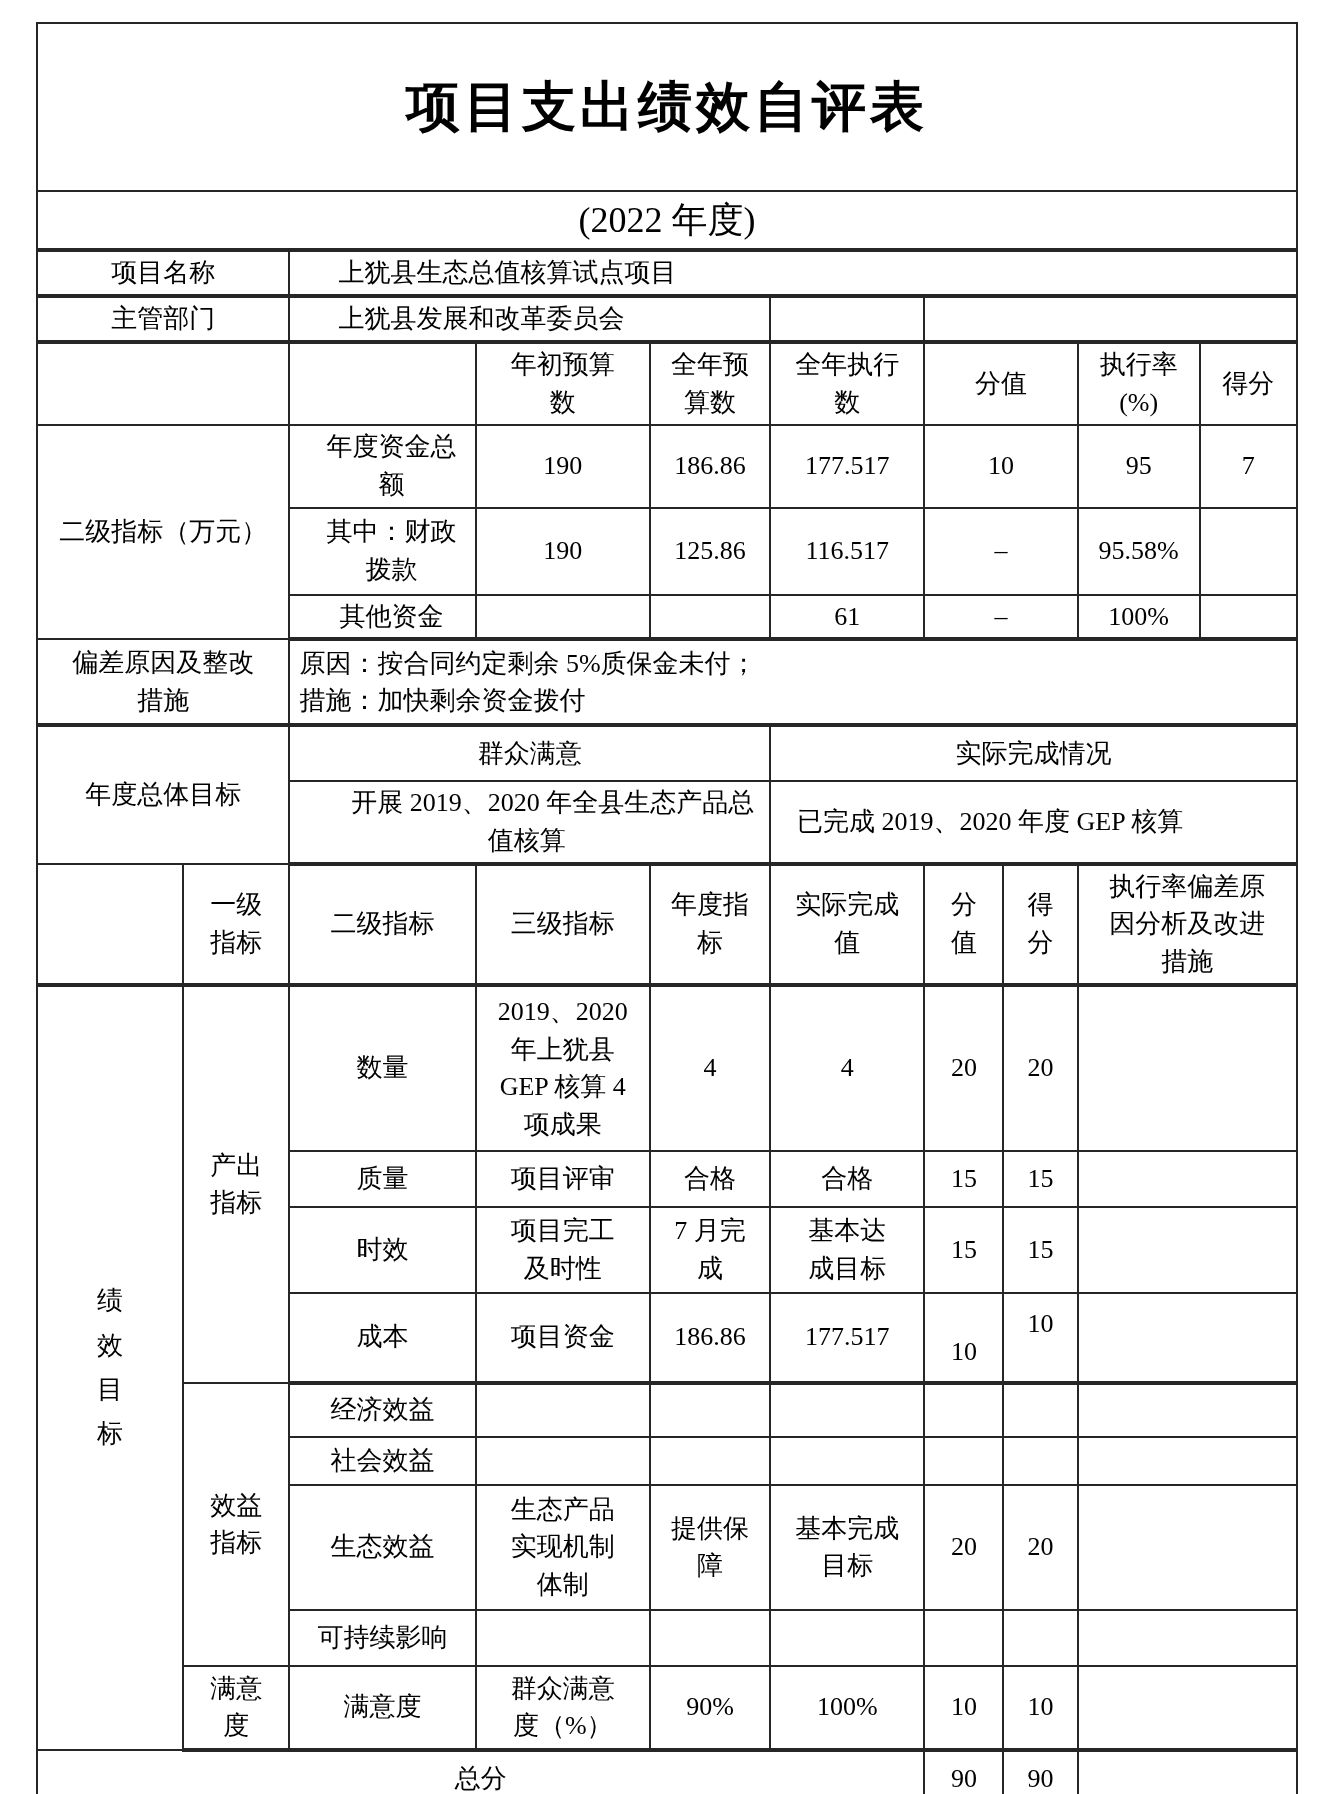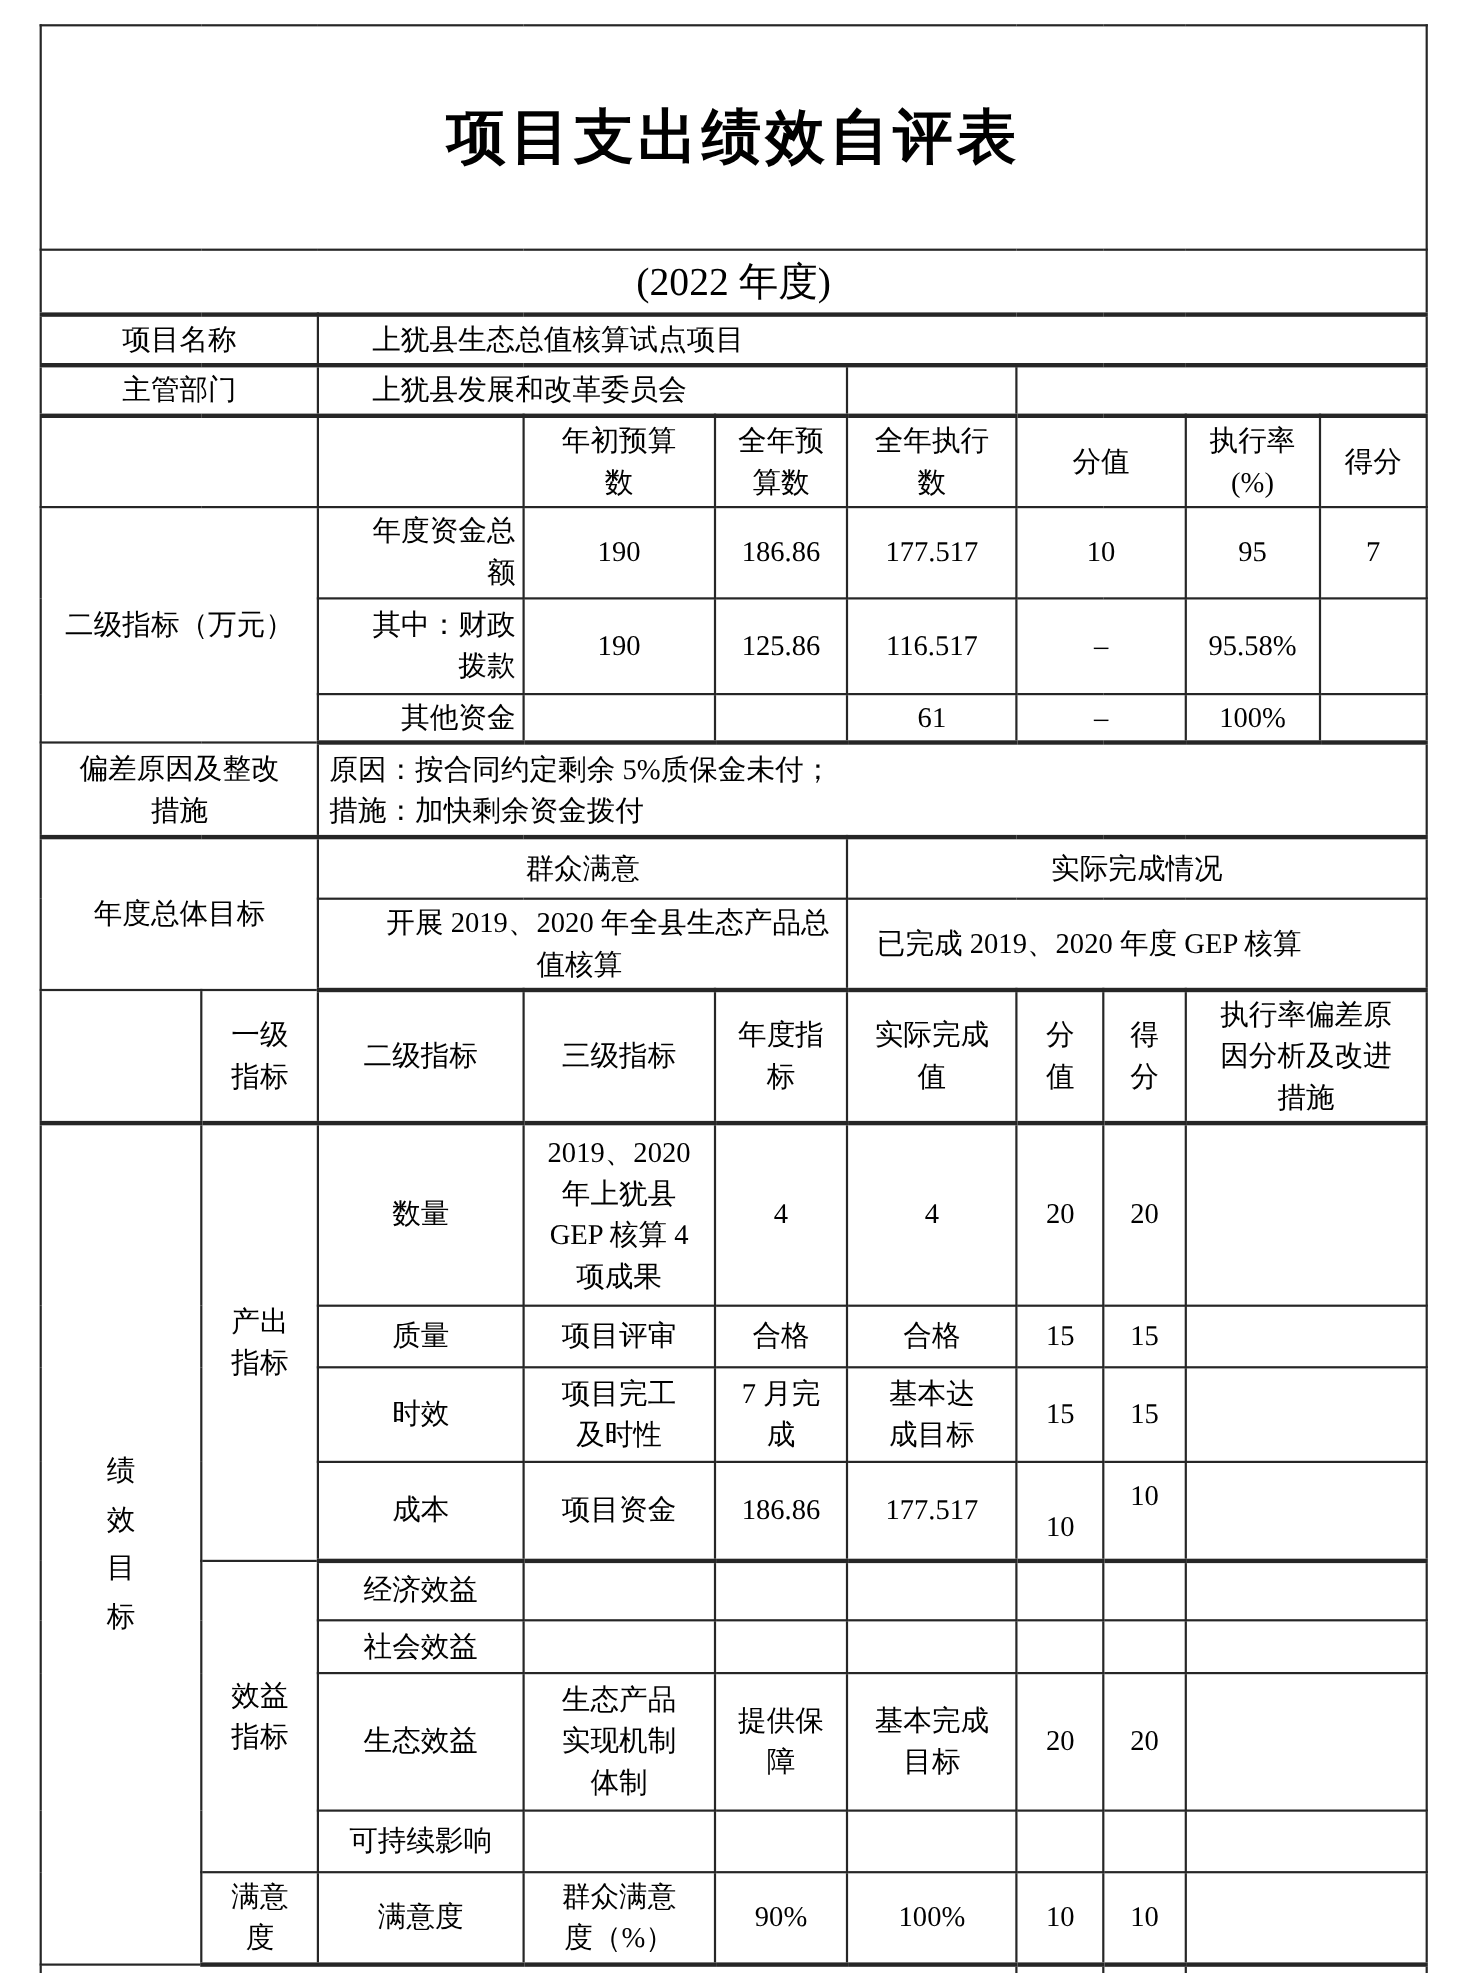--- a/index.html
+++ b/index.html
@@ -19,21 +19,21 @@
     padding:2px 6px;overflow:hidden;
     white-space:pre-line;
     word-break:break-word;
   }
   tr.thick td{border-bottom-width:4px;}
   td.title-cell{font-size:54px;font-weight:bold;letter-spacing:4px;border-bottom-width:2px;}
   td.subtitle-cell{font-size:36px;}
   td.left{text-align:left;margin-left:10px;}
   td.pad-big{padding-left:48px;}
   td.pad-sm{padding-left:9px;}
-  td.fund-name{text-align:right;padding-left:24px;}
+  td.fund-name{text-align:center;padding-left:24px;}
   td.goal-expected{text-align:center;padding-left:0;text-indent:2em;}
   td.goal-actual{text-align:left;padding-left:26px;}
   .vert{width:32px;margin:0 auto;word-break:break-all;line-height:1.7;text-align:center;}
   td.cost-sv{vertical-align:bottom;padding-bottom:10px;}
   td.cost-s{padding-bottom:28px;}
 </style>
 </head>
 <body>
 
 <div class="page">
@@ -45,21 +45,21 @@
     <col style="width:174px">
         <col style="width:120px">
         <col style="width:154px">
     <col style="width:79px">
         <col style="width:74px">
         <col style="width:122px">
     <col style="width:97px">
   </colgroup>
 
   <tbody>
-        <tr style="height:204px">
+        <tr style="height:168px">
     <td colspan="10" class="title-cell">项目支出绩效自评表</td>
   </tr>
 
   <tr style="height:46px" class="thick">
     <td colspan="10" class="subtitle-cell">(2022 年度)</td>
   </tr>
 
   <tr style="height:44px" class="thick">
     <td colspan="2">项目名称</td>
     <td colspan="8" class="left pad-big">上犹县生态总值核算试点项目</td>

